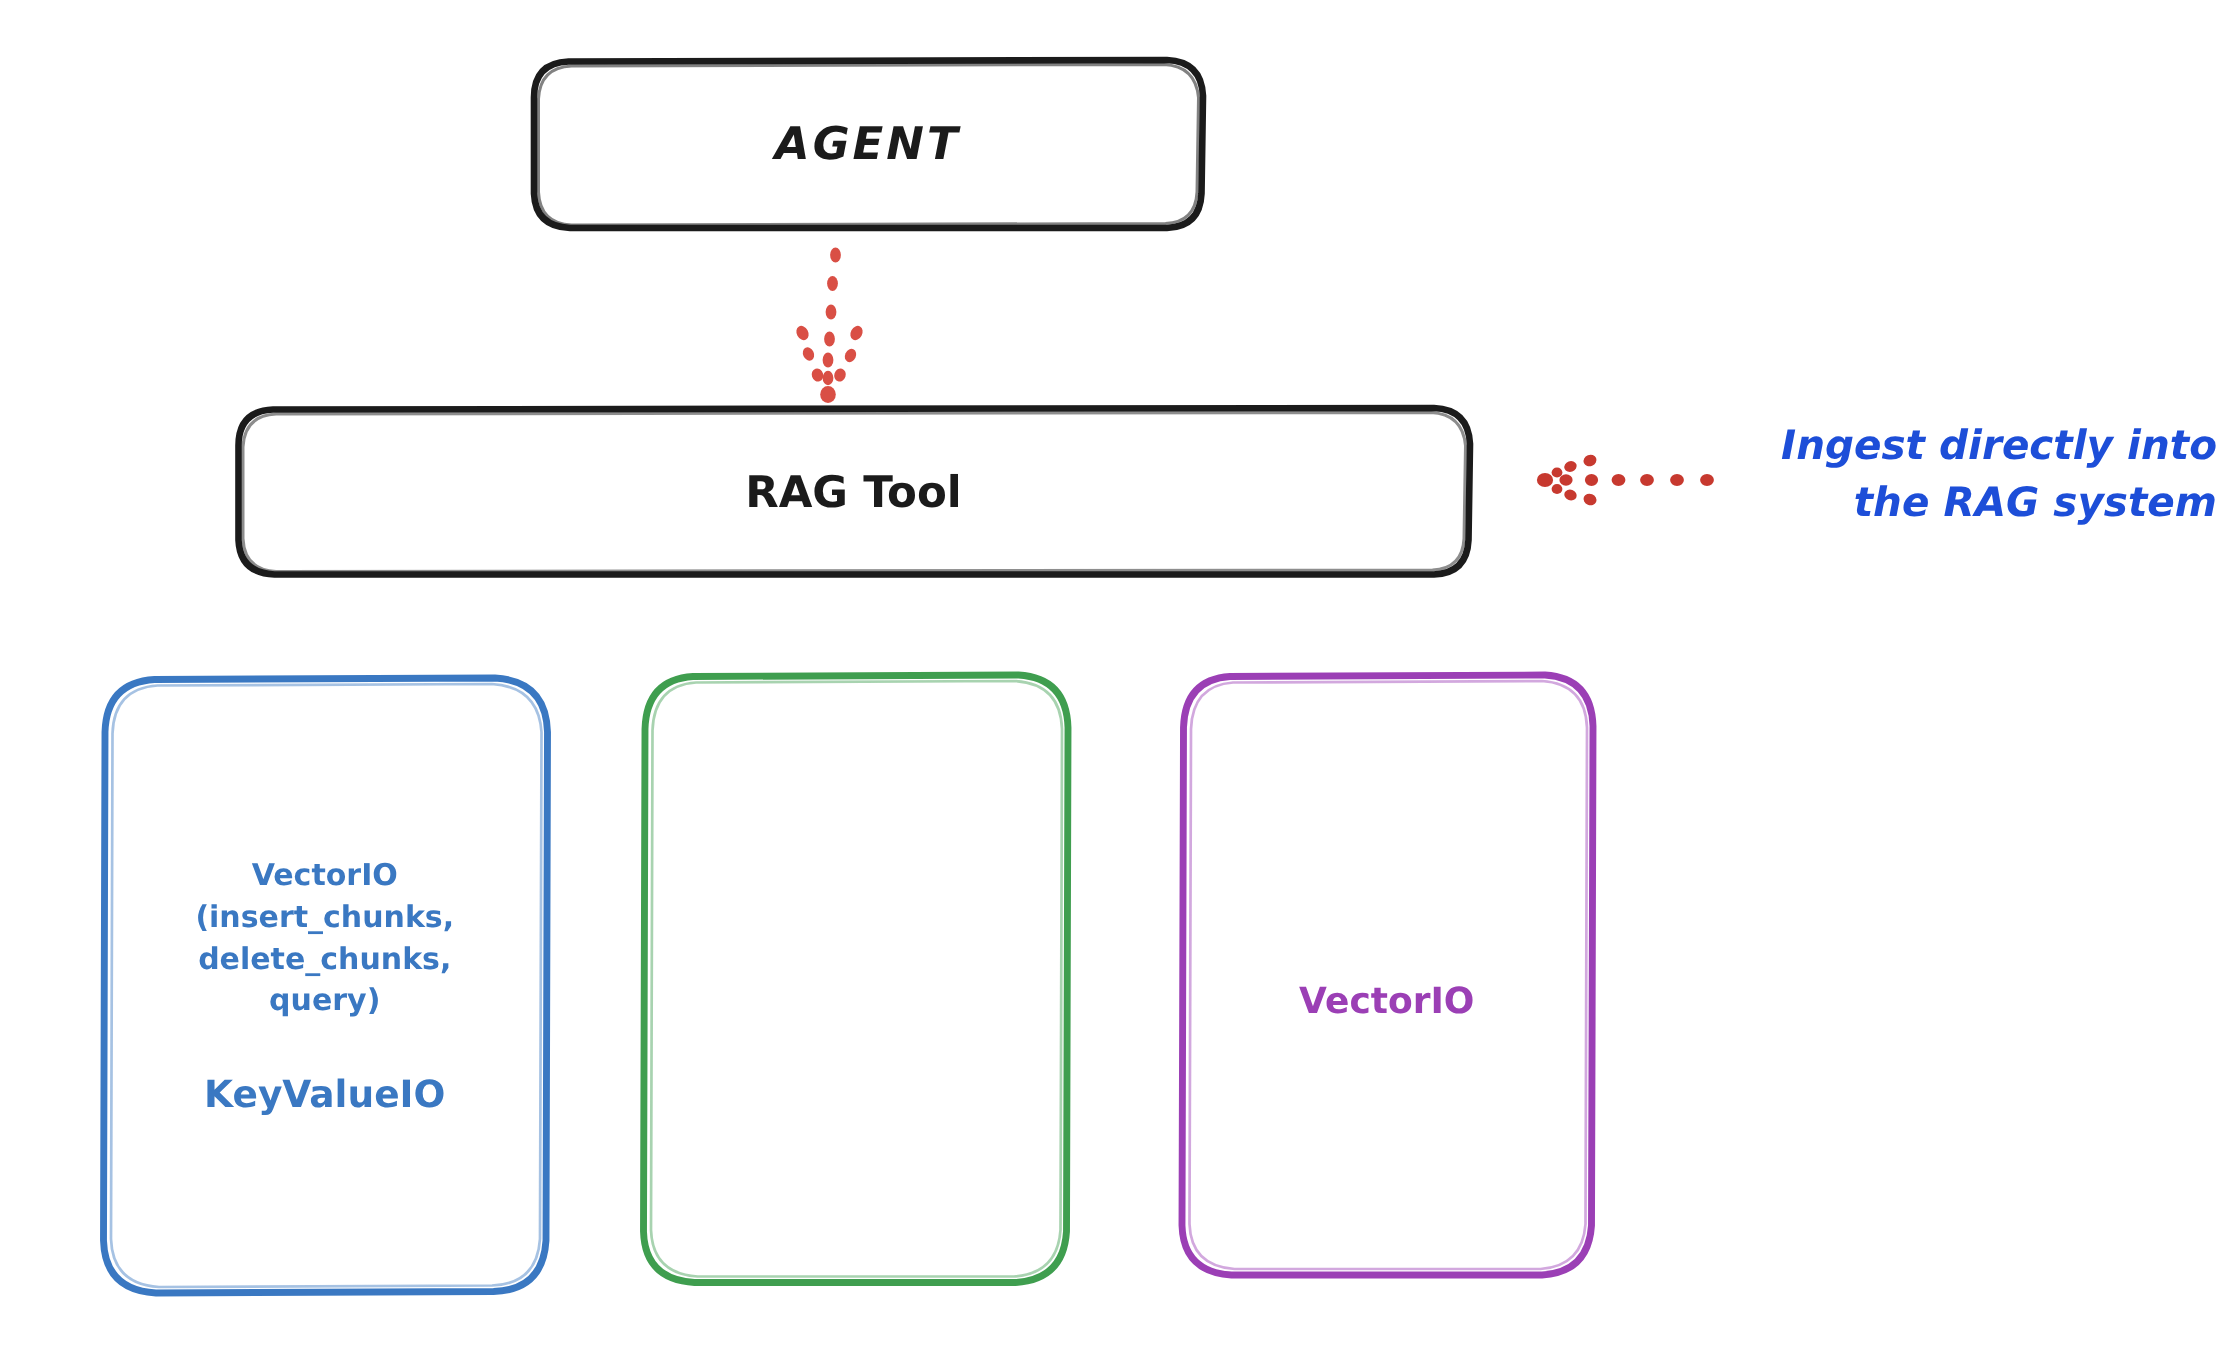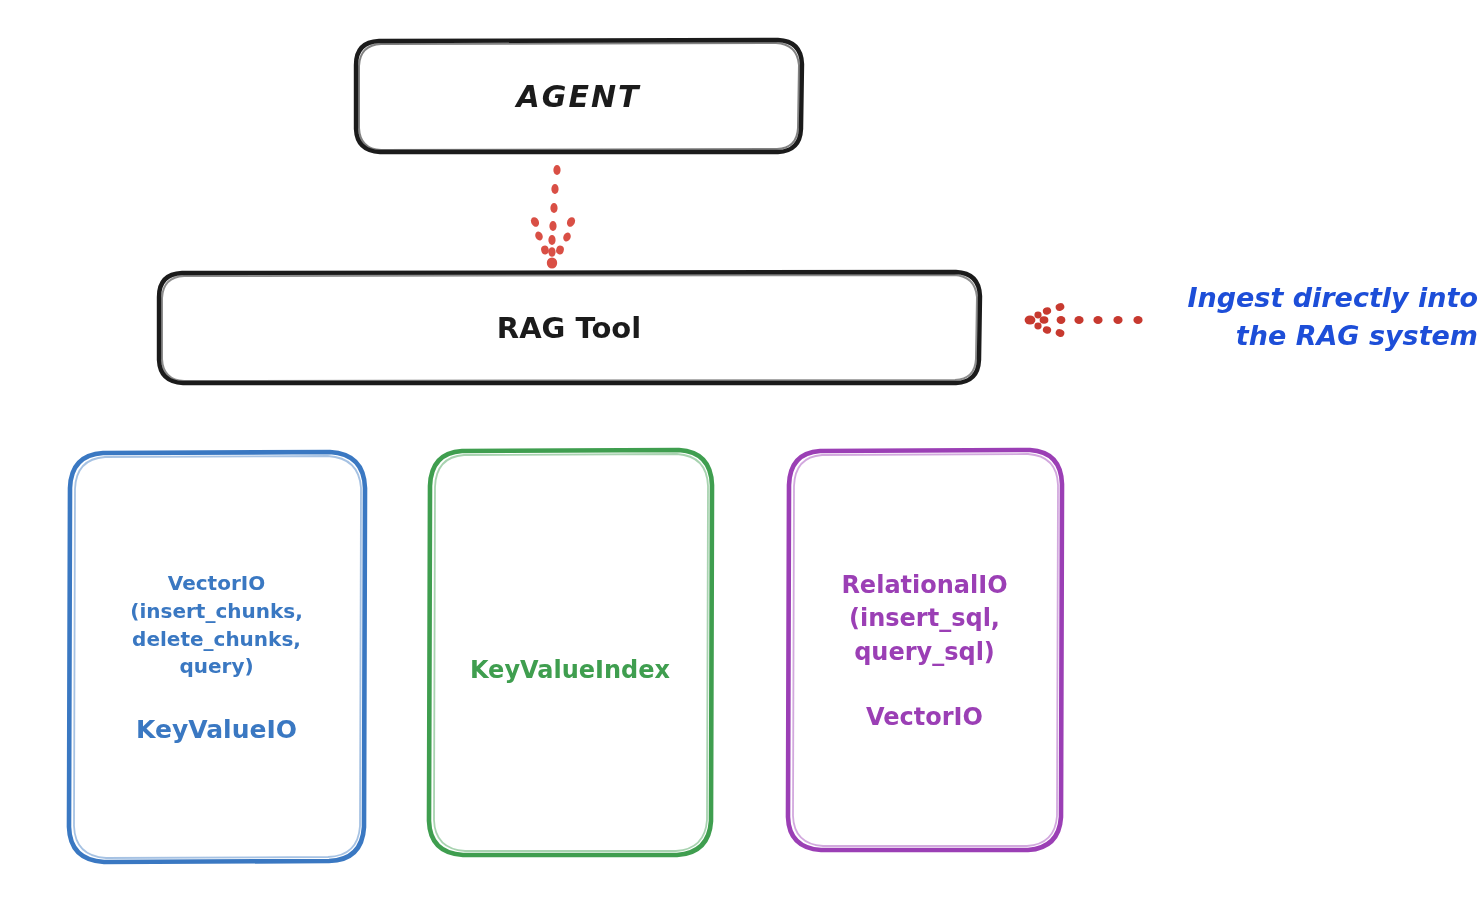--- a/index.html
+++ b/index.html
@@ -202,24 +202,20 @@
 
 <div class="node node-vectorio">
   <div class="leaf-api">VectorIO
 (insert_chunks,
 delete_chunks,
 query)</div>
   <div class="leaf-entity">KeyValueIO</div>
 </div>
 
 <div class="node node-keyvalueio">
-  <div class="leaf-entity">KeyValueIndex</div>
 </div>
 
 <div class="node node-relationalio">
-  <div class="leaf-api">RelationalIO
-(insert_sql,
-query_sql)</div>
   <div class="leaf-entity">VectorIO</div>
 </div>
 
 <div class="annotation">Ingest directly into
 the RAG system</div>
 
 </body></html>

